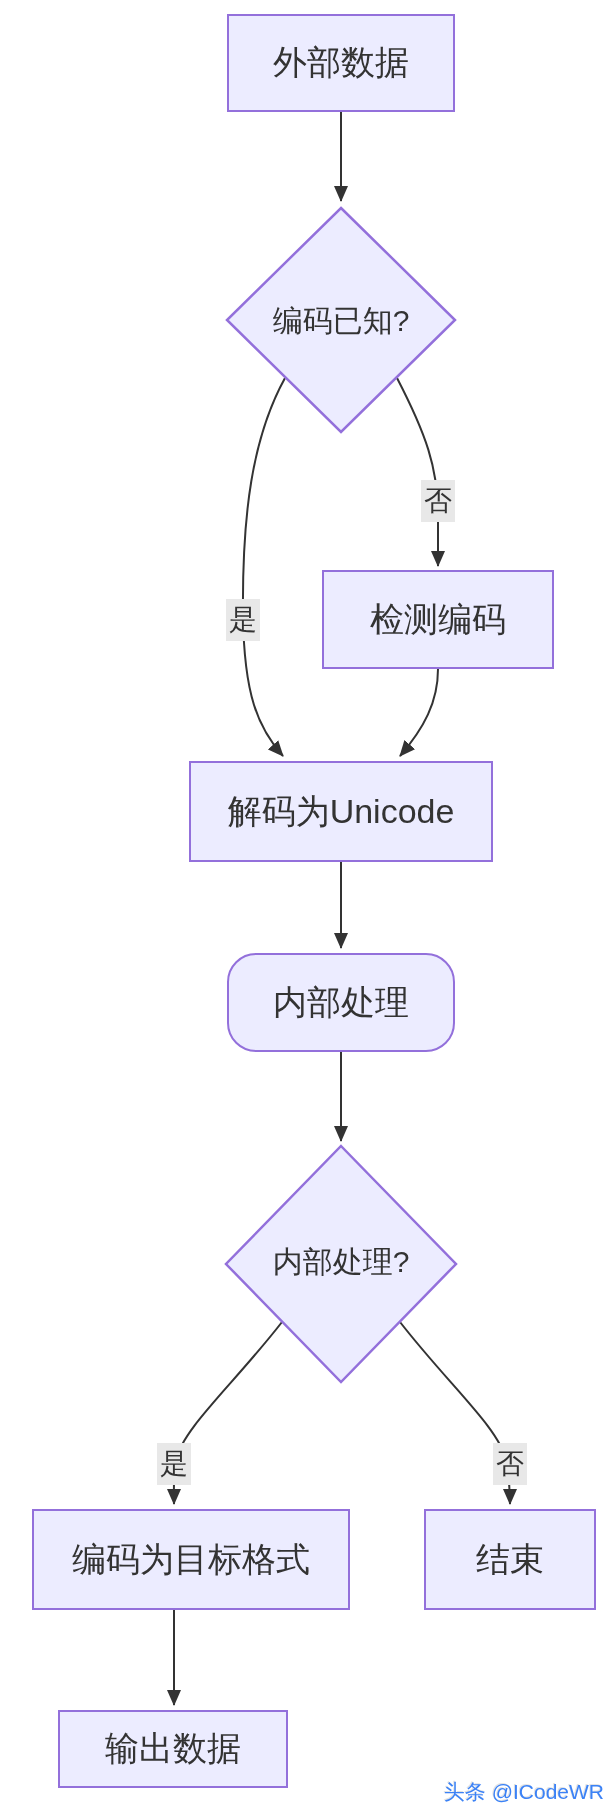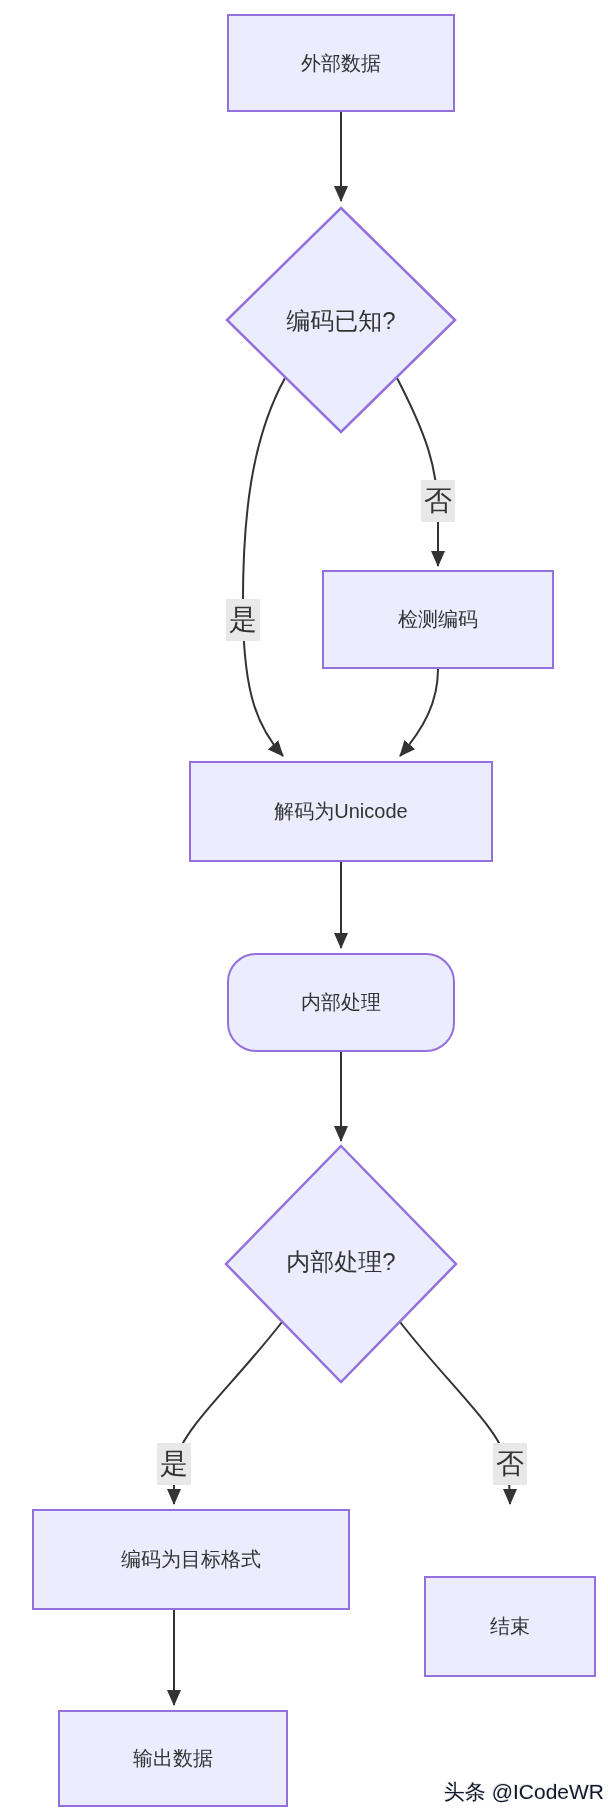--- a/index.html
+++ b/index.html
@@ -29,50 +29,50 @@
     fill: var(--node_fill, #ECECFF);
     stroke: var(--node_border, #9370DB);
     stroke-width: 2.5px;
   }
   .node {
     position: absolute;
     box-sizing: border-box;
     background: var(--node_fill, #ECECFF);
     border: 2px solid var(--node_border, #9370DB);
     color: var(--text_color, #333333);
-    font-size: 20px;
+    font-size: 34px;
     display: flex;
     align-items: center;
     justify-content: center;
     text-align: right;
     white-space: nowrap;
   }
   .diamond-label {
     position: absolute;
     transform: translate(-50%, -50%);
     color: var(--text_color, #333333);
-    font-size: 24px;
+    font-size: 30px;
     white-space: nowrap;
   }
   .edge-label {
     position: absolute;
     transform: translate(-50%, -50%);
     background: var(--label_bg, #e8e8e8);
     color: var(--text_color, #333333);
     font-size: 28px;
     line-height: 1.5;
     padding: 0 3px;
     white-space: nowrap;
   }
   .watermark {
     position: absolute;
     right: 4px;
     bottom: 10px;
     font-size: 21px;
-    color: #0f172a;
+    color: #3b82f6;
     text-shadow: 1px 1px 0 rgba(255,255,255,0.95), -1px -1px 0 rgba(140,140,140,0.25);
     white-space: nowrap;
   }
 </style>
 </head>
 <body>
 
 <div class="canvas">
 
   <svg class="edges-layer" width="608" height="1816" viewBox="0 0 608 1816">
@@ -109,25 +109,25 @@
   </div>
 
   <div class="node" style="left:227px; top:953px; width:228px; height:99px;border-radius:29px;">
     <span>内部处理</span>
   </div>
 
   <div class="node" style="left:15px; top:1509px; width:318px; height:101px;margin-left:17px;">
     <span>编码为目标格式</span>
   </div>
 
-  <div class="node" style="left:424px; top:1576px; width:172px; height:101px;">
+  <div class="node" style="left:424px; top:1509px; width:172px; height:101px;">
     <span>结束</span>
   </div>
 
-  <div class="node" style="left:58px; top:1710px; width:230px; height:97px;">
+  <div class="node" style="left:58px; top:1710px; width:230px; height:78px;">
     <span>输出数据</span>
   </div>
 
   <div class="diamond-label" style="left:341px; top:321px;">编码已知?</div>
   <div class="diamond-label" style="left:341px; top:1262px;">内部处理?</div>
 
   <div class="edge-label" style="left:438px; top:501px;">否</div>
   <div class="edge-label" style="left:243px; top:620px;">是</div>
   <div class="edge-label" style="left:174px; top:1464px;">是</div>
   <div class="edge-label" style="left:510px; top:1464px;">否</div>

